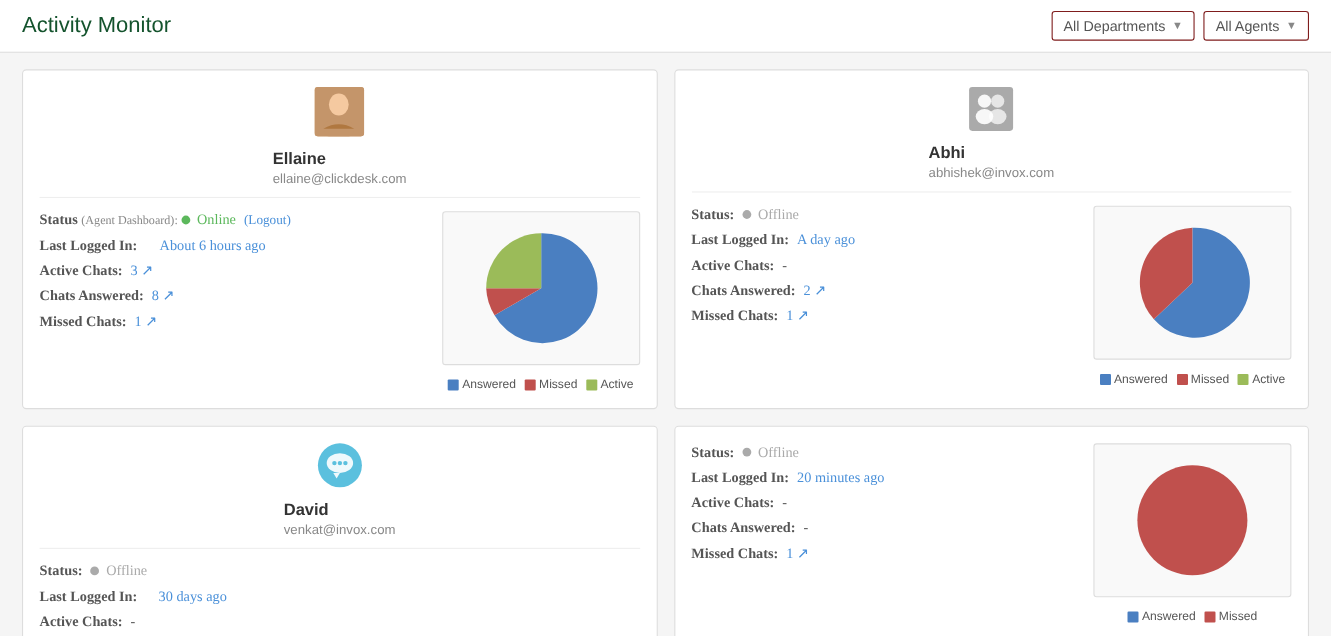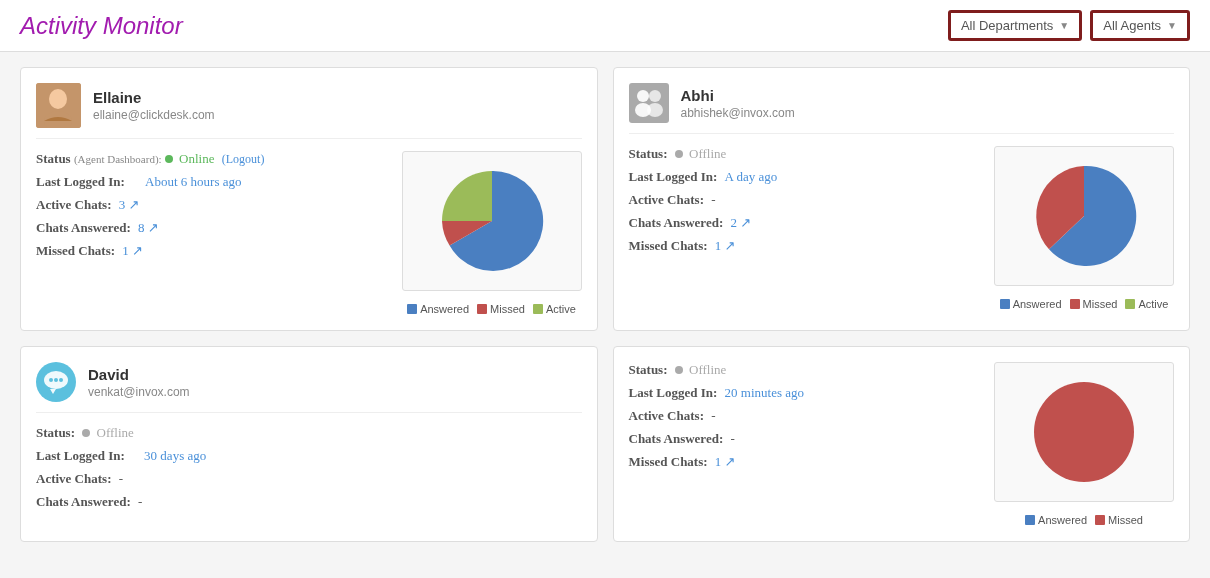--- a/index.html
+++ b/index.html
@@ -8,34 +8,33 @@
     .top-bar {
       background: #fff;
       border-bottom: 1px solid #ddd;
       padding: 10px 20px;
       display: flex;
       align-items: center;
       justify-content: space-between;
     }
 
     .page-title {
-      font-size: 24px;
+      font-size: 20px;
       font-weight: normal;
-      color: #a21caf;
-      font-style: italic;
+      color: #14532d;
     }
 
     .top-controls {
       display: flex;
       gap: 8px;
     }
 
     .dropdown-btn {
       background: #fff;
-      border: 3px solid #7f1d1d;
+      border: 1px solid #7f1d1d;
       border-radius: 3px;
       padding: 5px 10px;
       cursor: pointer;
       display: flex;
       align-items: center;
       gap: 6px;
       font-size: 13px;
       color: #555;
     }
 
@@ -58,20 +57,21 @@
       padding: 15px;
     }
 
     .agent-header {
       display: flex;
       align-items: center;
       gap: 12px;
       margin-bottom: 12px;
       padding-bottom: 10px;
       border-bottom: 1px solid #eee;
+      flex-direction: column;
     }
 
     .agent-info-name {
       font-size: 15px;
       font-weight: bold;
       color: #333;
     }
 
     .agent-info-email {
       font-size: 12px;

